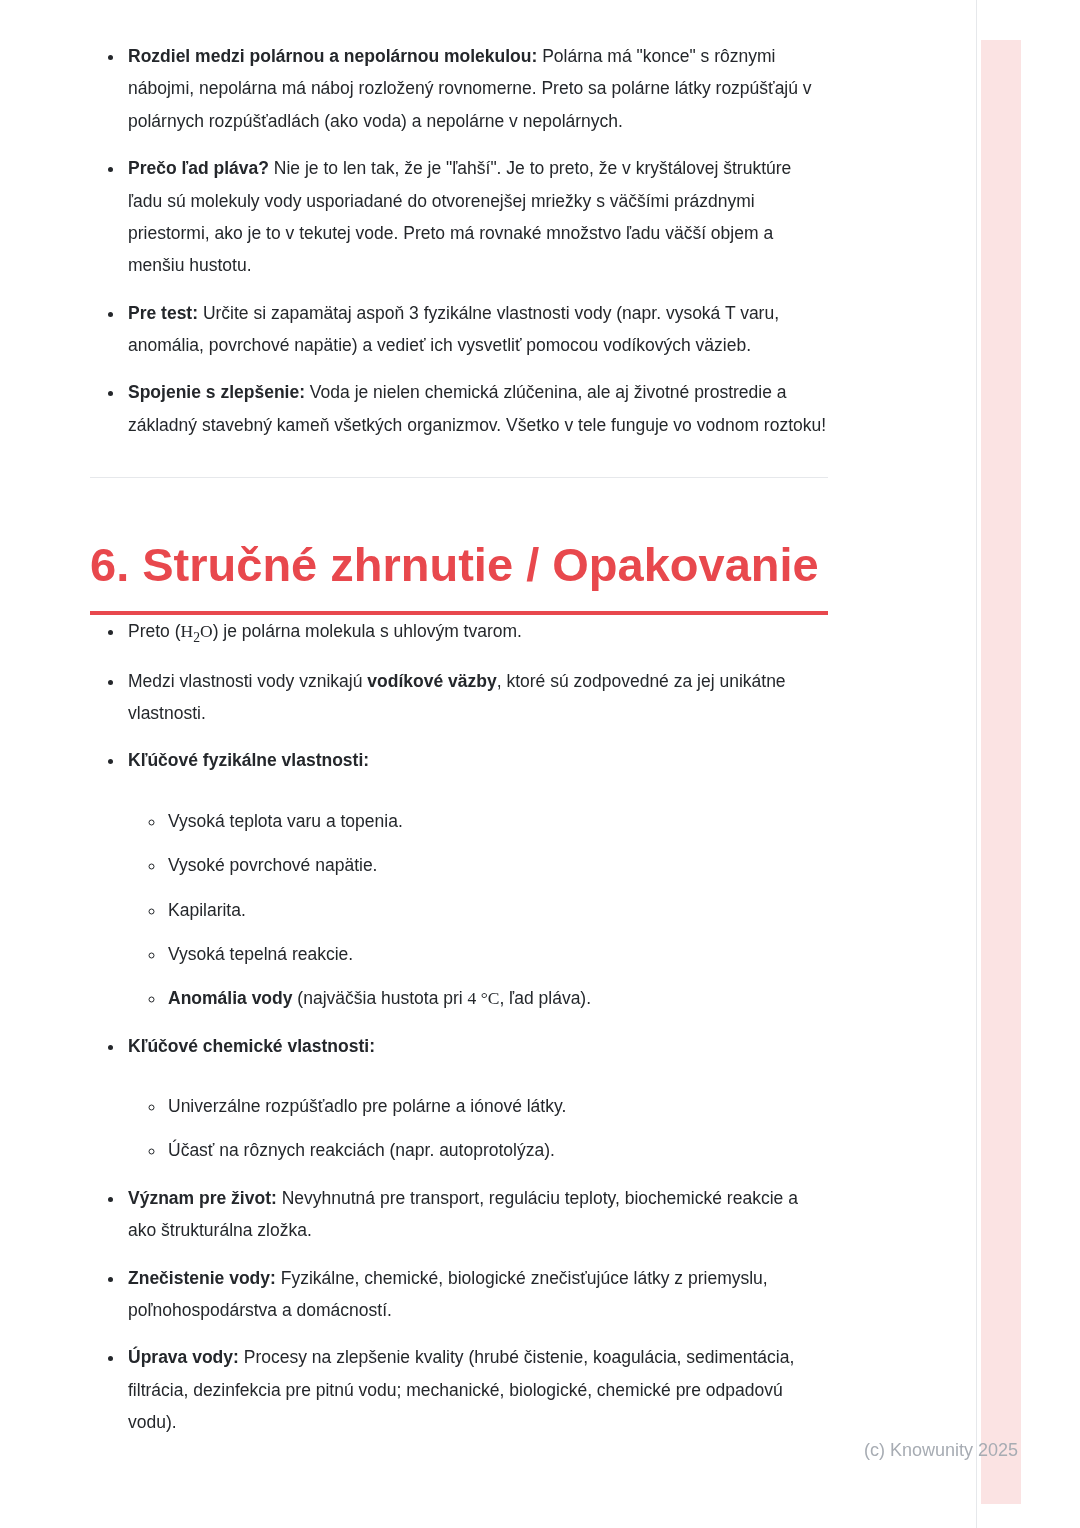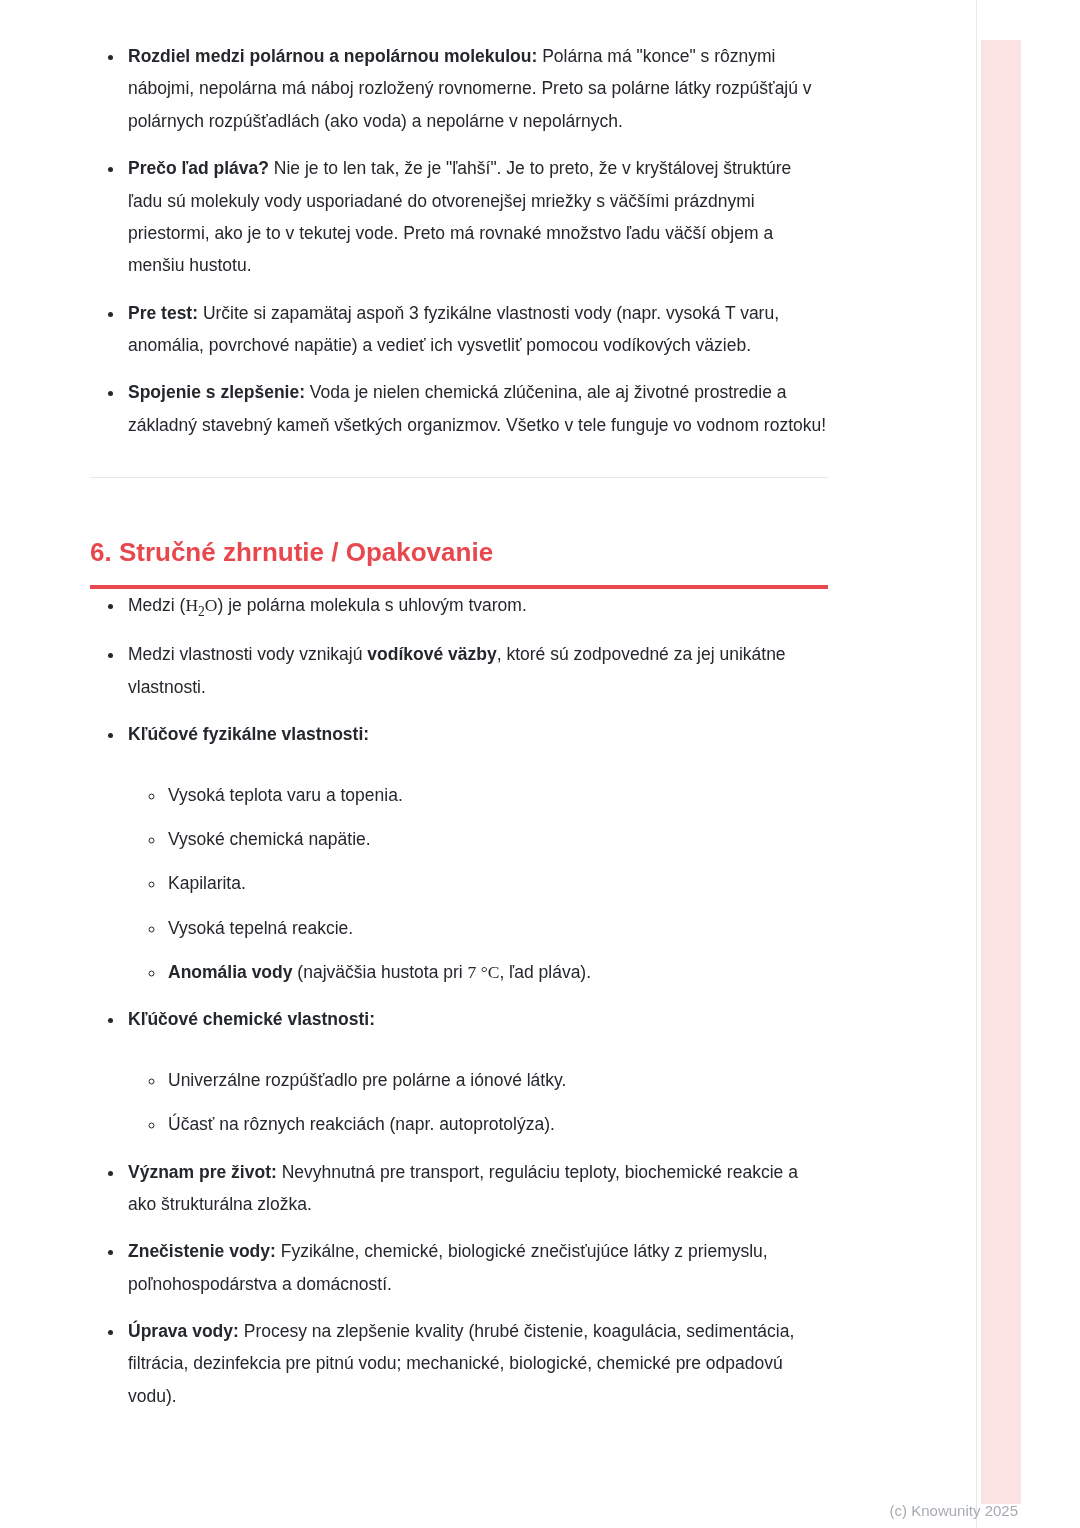--- a/index.html
+++ b/index.html
@@ -44,31 +44,31 @@
   }
   .b{font-weight:700;}
   .math{font-family:"Liberation Serif","DejaVu Serif",serif;}
   .math sub{font-size:0.78em;}
   hr.divider{
     border:0;border-top:1px solid var(--rule);
     margin:36px 0 0 0;
   }
   .section-heading{
     margin:58px 0 0 0;
-    font-size:26px;line-height:1.25;font-weight:700;
+    font-size:47px;line-height:1.25;font-weight:700;
     color:var(--accent);
     border-bottom:4px solid var(--accent);
     padding-bottom:16px;
   }
   .summary{
     margin-top:36px;
   }
   .footer{
-    position:absolute;top:1500px;right:62px;z-index:2;
-    font-size:15px;color:var(--muted);line-height:1.4;
+    position:absolute;top:1438px;right:62px;z-index:2;
+    font-size:18px;color:var(--muted);line-height:1.4;
     white-space:nowrap;
   }
 </style>
 </head>
 <body>
 
 <div class="edge-line"></div>
 <div class="edge-band"></div>
 
 <div class="content">
@@ -87,36 +87,36 @@
       <span class="b">Spojenie s zlepšenie:</span><span> Voda je nielen chemická zlúčenina, ale aj životné prostredie a základný stavebný kameň všetkých organizmov. Všetko v tele funguje vo vodnom roztoku!</span>
     </li>
   </ul>
 
   <hr class="divider">
 
   <h2 class="section-heading">6. Stručné zhrnutie / Opakovanie</h2>
 
   <ul class="list summary">
     <li>
-      <span>Medzi (</span><span class="math"><span>H</span><sub>2</sub><span>O</span></span><span>) je polárna molekula s uhlovým tvarom.</span>
+      <span>Preto (</span><span class="math"><span>H</span><sub>2</sub><span>O</span></span><span>) je polárna molekula s uhlovým tvarom.</span>
     </li>
 
     <li>
       <span>Medzi vlastnosti vody vznikajú </span><span class="b">vodíkové väzby</span><span>, ktoré sú zodpovedné za jej unikátne vlastnosti.</span>
     </li>
 
     <li>
       <span class="b">Kľúčové fyzikálne vlastnosti:</span>
       <ul class="sublist">
         <li><span>Vysoká teplota varu a topenia.</span></li>
-        <li><span>Vysoké chemická napätie.</span></li>
+        <li><span>Vysoké povrchové napätie.</span></li>
         <li><span>Kapilarita.</span></li>
         <li><span>Vysoká tepelná reakcie.</span></li>
         <li>
-          <span class="b">Anomália vody</span><span> (najväčšia hustota pri </span><span class="math">7 °C</span><span>, ľad pláva).</span>
+          <span class="b">Anomália vody</span><span> (najväčšia hustota pri </span><span class="math">4 °C</span><span>, ľad pláva).</span>
         </li>
       </ul>
     </li>
 
     <li>
       <span class="b">Kľúčové chemické vlastnosti:</span>
       <ul class="sublist">
         <li><span>Univerzálne rozpúšťadlo pre polárne a iónové látky.</span></li>
         <li><span>Účasť na rôznych reakciách (napr. autoprotolýza).</span></li>
       </ul>

